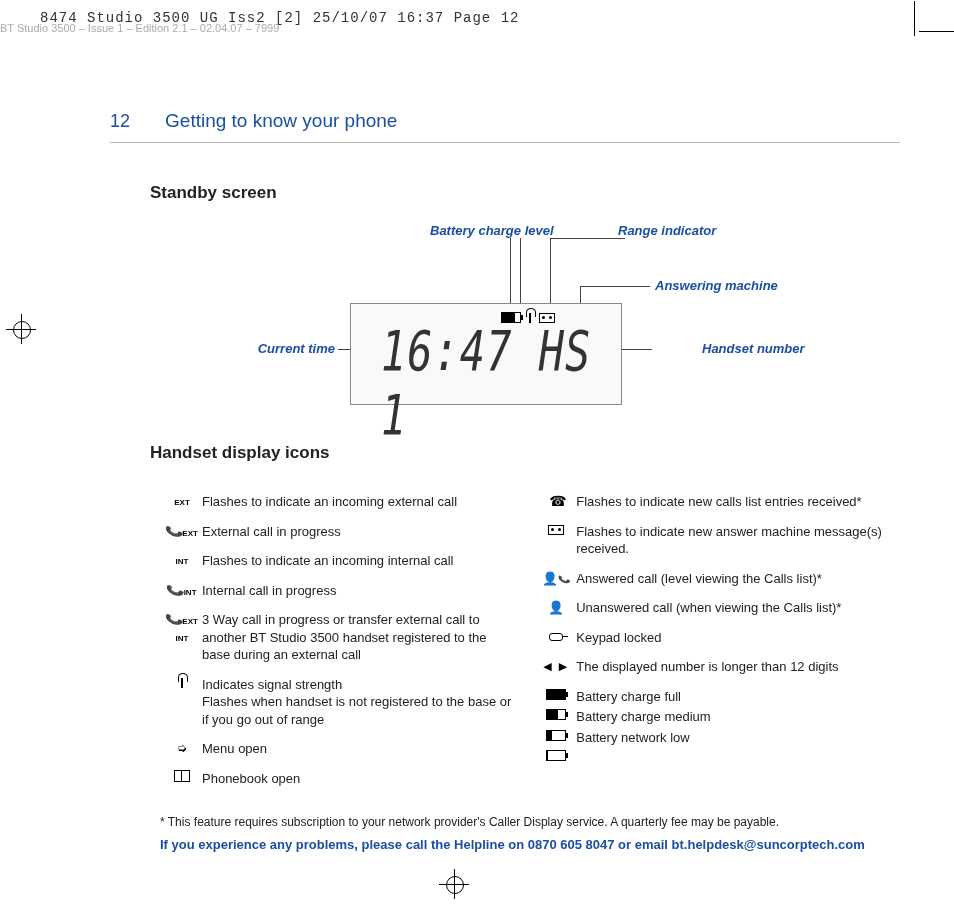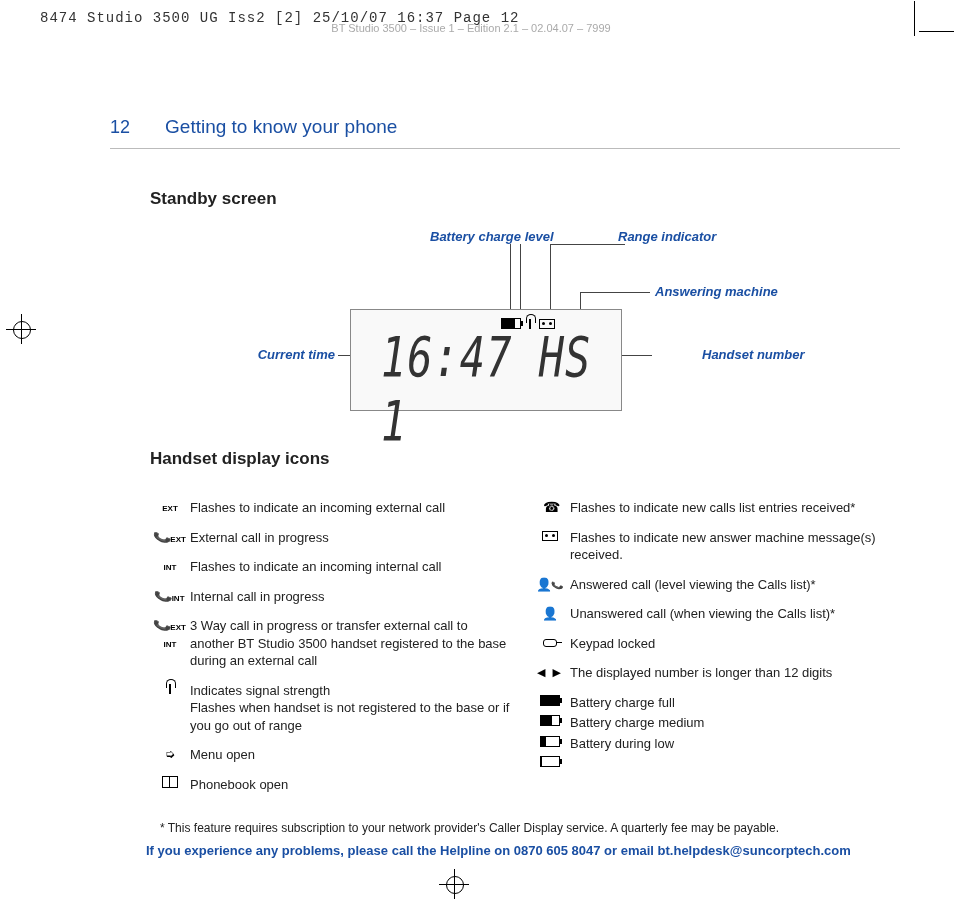--- a/index.html
+++ b/index.html
@@ -21,29 +21,29 @@
     font-size: 14px;
     letter-spacing: 1px;
     display: flex;
     align-items: center;
   }
   .print-header-center {
     position: absolute;
     top: 22px;
     left: 0;
     right: 12px;
-    text-align: center;
+    text-align: left;
     font-size: 11px;
     color: #aaa;
   }
 
   .page {
     position: absolute;
     left: 110px;
-    top: 116px;
+    top: 110px;
     width: 790px;
   }
   .page-header {
     display: flex;
     align-items: baseline;
     border-bottom: 1px solid #bbb;
     padding-bottom: 10px;
     margin-bottom: 40px;
     gap: 35px;
   }
@@ -87,30 +87,30 @@
 
   .callout {
     position: absolute;
     color: #1a4fa3;
     font-size: 13px;
     font-weight: 700;
   }
   .callout-line { position:absolute; background:#444; }
 
   .icons-section { margin: 30px 0 0 40px; }
-  .cols { display: flex; gap: 20px; }
+  .cols { display: flex; gap: 20px; margin-left: 12px; }
   .col { width: 48%; }
   .icon-row { display: flex; margin-bottom: 12px; font-size: 13px; line-height: 1.35; color:#222; }
   .icon-row.tight { margin-bottom: 3px; }
   .icon-cell { width: 40px; flex-shrink: 0; text-align: center; font-size: 12px; color:#000; }
   .icon-small { font-size: 8px; font-weight:700; }
   .icon-text { flex: 1; }
 
   .footnote { font-size: 12px; margin: 15px 0 8px 50px; color:#222; }
-  .helpline { color: #1a4fa3; font-weight: 700; font-size: 13px; margin-left: 36px; }
+  .helpline { color: #1a4fa3; font-weight: 700; font-size: 13px; margin-left: 50px; }
 
   
   .bat { display:inline-block; width:18px; height:9px; border:1px solid #000; position:relative; }
   .bat::after { content:""; width:2px; height:5px; background:#000; position:absolute; right:-3px; top:2px; }
   .bat .fill { background:#000; height:100%; display:block; }
   .book { display:inline-block; width:14px; height:10px; border:1px solid #000; position:relative; }
   .book::after { content:""; width:1px; height:10px; background:#000; position:absolute; left:6px; top:0; }
   .key { display:inline-block; width:12px; height:6px; border-radius:3px; border:1px solid #000; position:relative; }
   .key::after { content:""; width:6px; height:1px; background:#000; position:absolute; left:12px; top:2px; }
   .arrows { font-size:11px; letter-spacing:2px; }
@@ -267,21 +267,21 @@
         <div class="icon-row tight">
             <div class="icon-cell"><span class="bat"><span class="fill" style="width:100%;"></span></span></div>
             <div class="icon-text">Battery charge full</div>
           </div>
         <div class="icon-row tight">
             <div class="icon-cell"><span class="bat"><span class="fill" style="width:60%;"></span></span></div>
             <div class="icon-text">Battery charge medium</div>
           </div>
         <div class="icon-row tight">
             <div class="icon-cell"><span class="bat"><span class="fill" style="width:25%;"></span></span></div>
-            <div class="icon-text">Battery during low</div>
+            <div class="icon-text">Battery network low</div>
           </div>
         <div class="icon-row tight">
             <div class="icon-cell"><span class="bat"><span class="fill" style="width:5%;"></span></span></div>
           </div>
       </div>
     </div>
   </div>
 
   <div class="footnote">*  This feature requires subscription to your network provider's Caller Display service. A quarterly fee may be payable.</div>
   <div class="helpline">If you experience any problems, please call the Helpline on 0870 605 8047 or email bt.helpdesk@suncorptech.com</div>

